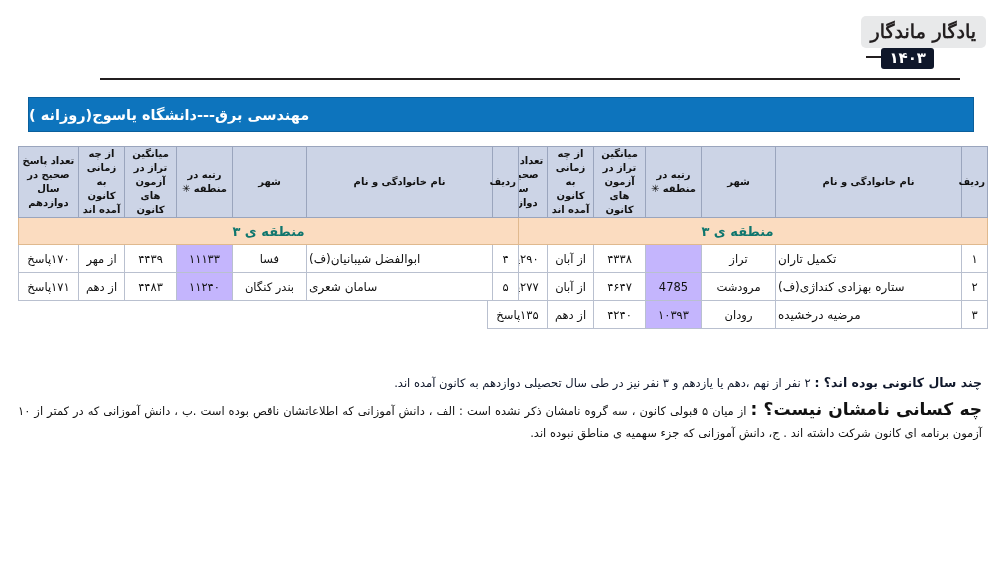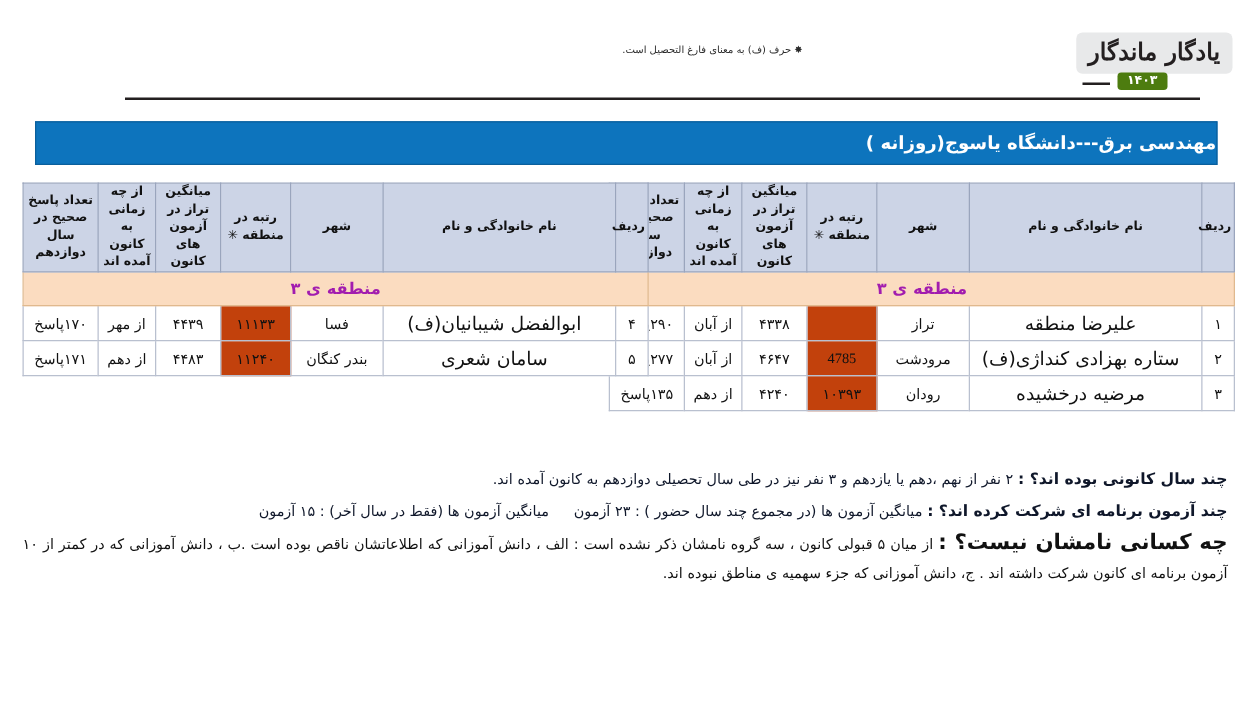--- a/index.html
+++ b/index.html
@@ -146,43 +146,43 @@
     color: #2b2b2b;
     line-height: 13px;
     margin-top: 1px;
     white-space: nowrap;
   }
 
   
   .yadegar {
     position: absolute;
     right: 14px;
-    top: 22px;
+    top: 12px;
     width: 128px;
     height: 58px;
   }
   .yadegar .plate {
     position: absolute;
     right: 0; top: 4px;
     padding: 4px 10px 6px 10px;
     background: #e8e9ea;
     border-radius: 5px;
     font-size: 19px;
     font-weight: bold;
     color: #231f20;
     white-space: nowrap;
     font-family: "DejaVu Serif", "Liberation Serif", serif;
   }
   .yadegar .year {
     position: absolute;
     right: 52px; top: 36px;
     padding: 1px 8px 2px 8px;
-    background: #4d7c0f;
+    background: #0f172a;
     color: #ffffff;
-    font-size: 10px;
+    font-size: 15px;
     font-weight: bold;
     border-radius: 3px;
     letter-spacing: 1px;
   }
   .yadegar .tail {
     position: absolute;
     right: 98px; top: 44px;
     width: 22px; height: 0;
     border-top: 2px solid #231f20;
   }
@@ -191,21 +191,21 @@
   .title-bar {
     position: absolute;
     left: 28px;
     top: 97px;
     width: 944px;
     height: 33px;
     background: #0d74bd;
     border: 1px solid #0a5f9c;
     display: flex;
     align-items: center;
-    justify-content: flex-start;
+    justify-content: flex-end;
   }
   .title-bar .title-text {
     color: #ffffff;
     font-size: 14.5px;
     font-weight: bold;
     direction: rtl;
     white-space: nowrap;
   }
 
   
@@ -241,36 +241,35 @@
     font-weight: bold;
     line-height: 14px;
     font-size: 10px;
     border-color: #9aa5bd;
   }
   .tbl .region-row td {
     background: #fbdcc0;
     height: 26px;
     font-weight: bold;
     font-size: 13px;
-    color: #a21caf;
+    color: #0f766e;
     border-color: #e0b98e;
   }
   .tbl tbody td {
     height: 27px;
     font-size: 11.5px;
   }
   .tbl tbody td.name-cell {
-    text-align: center;
+    text-align: left;
     padding-right: 10px;
-    font-size: 15px;
+    font-size: 12px;
   }
   .tbl tbody td.rank-cell {
-    background: #c2410c;
+    background: #c4b5fd;
     font-weight: normal;
-    font-family: Liberation Serif, serif;
   }
   .col-radif   { width: 26px; }
   .col-name    { width: 186px; }
   .col-city    { width: 74px; }
   .col-rank    { width: 56px; }
   .col-tarz    { width: 52px; }
   .col-since   { width: 46px; }
   .col-answers { width: 60px; }
 
   
@@ -308,21 +307,20 @@
     font-size: 17px;
   }
 </style>
 </head>
 <body>
 
 <div class="page-header">
 
 
   <div class="notice">
-    <div class="notice-sub">✸ حرف (ف) به معنای فارغ التحصیل است.</div>
   </div>
 
   <div class="yadegar">
     <div class="tail"></div>
     <div class="plate">یادگار ماندگار</div>
     <div class="year">۱۴۰۳</div>
   </div>
 
   <div class="header-rule"></div>
 </div>
@@ -353,21 +351,21 @@
         <th>از چه زمانی به کانون آمده اند</th>
         <th>تعداد پاسخ صحیح در سال دوازدهم</th>
       </tr>
     </thead>
     <tbody>
       <tr class="region-row">
         <td colspan="7">منطقه ی ۳</td>
       </tr>
       <tr>
         <td>۱</td>
-        <td class="name-cell">علیرضا منطقه</td>
+        <td class="name-cell">تکمیل تاران</td>
         <td>تراز</td>
         <td class="rank-cell"></td>
         <td>۴۳۳۸</td>
         <td>از آبان</td>
         <td>۲۹۰پاسخ</td>
       </tr>
       <tr>
         <td>۲</td>
         <td class="name-cell">ستاره بهزادی کنداژی(ف)</td>
         <td>مرودشت</td>
@@ -436,25 +434,20 @@
 
 </div>
 
 <div class="qa">
 
   <div class="qa-line">
     <span class="q">چند سال کانونی بوده اند؟ :</span>
     <span class="a">۲ نفر از نهم ،دهم یا یازدهم و ۳ نفر نیز در طی سال تحصیلی دوازدهم به کانون آمده اند.</span>
   </div>
 
-  <div class="qa-line">
-    <span class="q">چند آزمون برنامه ای شرکت کرده اند؟ :</span>
-    <span class="a">میانگین آزمون ها (در مجموع چند سال حضور ) : ۲۳ آزمون</span>
-    <span class="a" style="margin-right:16px;">میانگین آزمون ها (فقط در سال آخر) : ۱۵ آزمون</span>
-  </div>
 
   <div class="qa-block">
     <span class="q">چه کسانی نامشان نیست؟ :</span>
     <span>از میان ۵ قبولی کانون ، سه گروه نامشان ذکر نشده است : الف ، دانش آموزانی که اطلاعاتشان ناقص بوده است .ب ، دانش آموزانی که در کمتر از ۱۰ آزمون برنامه ای کانون شرکت داشته اند . ج، دانش آموزانی که جزء سهمیه ی مناطق نبوده اند.</span>
   </div>
 
 
 </div>
 
 </body></html>

